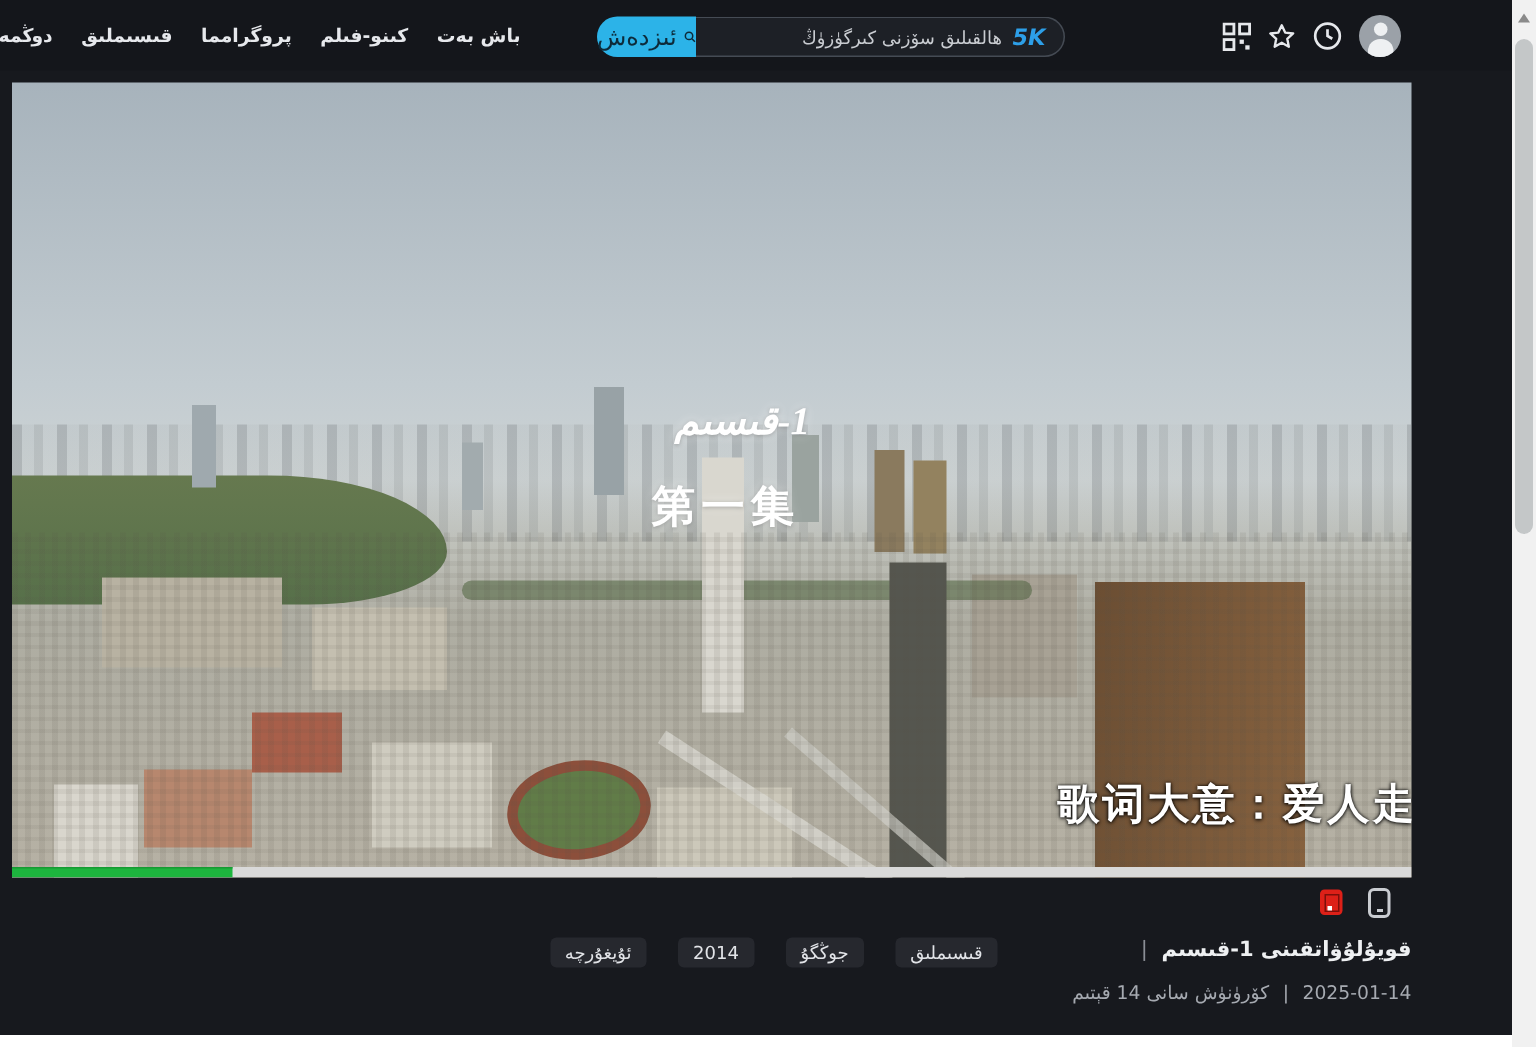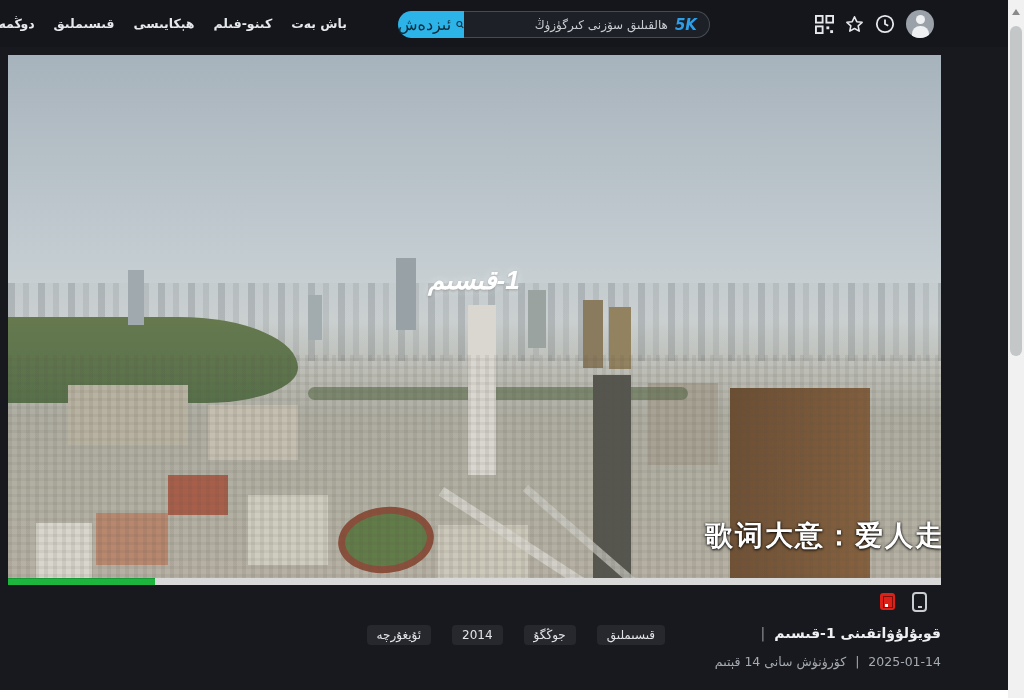--- a/index.html
+++ b/index.html
@@ -55,23 +55,23 @@
           background:linear-gradient(180deg,#66794f,#57704a); border-radius:0 45% 35% 0 / 0 65% 45% 0; }
   .treeline { position:absolute; left:300px; top:332px; width:380px; height:13px;
               background:#5c6f4d; opacity:.65; border-radius:7px; }
   .stadium { position:absolute; left:330px; top:452px; width:96px; height:66px; border-radius:50%;
              background:#5d7a44; border:7px solid #8a4a36; transform:rotate(-6deg); opacity:.95; }
   .road1 { position:absolute; left:436px; top:432px; width:300px; height:10px; background:#d8d7cf;
            transform:rotate(33deg); transform-origin:left top; opacity:.8; }
   .road2 { position:absolute; left:520px; top:430px; width:260px; height:8px; background:#cfcfc7;
            transform:rotate(41deg); transform-origin:left top; opacity:.7; }
 
-  .ep-uy { position:absolute; left:420px; top:210px; width:112px; text-align:left;
+  .ep-uy { position:absolute; left:420px; top:210px; width:112px; text-align:right;
            color:#ffffff; font-size:26px; font-weight:bold; font-style:italic;
-           font-family:Liberation Sans, sans-serif; direction:rtl;
+           font-family:Liberation Serif, serif; direction:rtl;
            text-shadow:0 0 8px rgba(255,255,255,.55), 0 1px 3px rgba(60,60,60,.4); }
   .ep-cn { position:absolute; left:418px; top:263px; width:116px; text-align:center;
            color:#ffffff; font-size:29px; font-weight:bold; letter-spacing:4px;
            text-shadow:0 0 8px rgba(255,255,255,.5), 0 1px 3px rgba(60,60,60,.4); }
   .subtitle { position:absolute; left:697px; top:462px; white-space:nowrap;
               color:#ffffff; font-size:28px; font-weight:bold; letter-spacing:2px;
               text-shadow:0 1px 3px rgba(0,0,0,.9), 0 0 2px rgba(0,0,0,.8); }
 
   .progress { position:absolute; left:0; right:0; bottom:0; height:7px; background:#d9d9d9; cursor:pointer; }
   .progress-fill { height:100%; background:#1db53e; border-top:1px solid #169a33; }
@@ -109,21 +109,21 @@
 </head>
 <body>
 
 <div class="page">
   <div class="app">
 
     <div class="navbar">
       <nav class="menu">
         <span class="menu-item">باش بەت</span>
         <span class="menu-item">كىنو-فىلم</span>
-        <span class="menu-item">ھېكايىسى</span>
+        <span class="menu-item">پروگرامما</span>
         <span class="menu-item">قىسىملىق</span>
         <span class="menu-item">دوڭمەن</span>
       </nav>
 
       <button class="search-btn">
         <span>ئىزدەش</span>
         <svg width="13" height="13" viewBox="0 0 14 14">
           <circle cx="6" cy="6" r="4.4" fill="none" stroke="#0d2b3a" stroke-width="1.8"></circle>
           <line x1="9.4" y1="9.4" x2="13" y2="13" stroke="#0d2b3a" stroke-width="1.8"></line>
         </svg>
@@ -179,20 +179,21 @@
         <div class="b" style="left:240px;top:440px;width:80px;height:70px;background:#cfccc0;"></div>
         <div class="b" style="left:430px;top:470px;width:90px;height:60px;background:#ccc8ba;"></div>
         <div class="stadium"></div>
         <div class="road1"></div>
         <div class="road2"></div>
         <div class="b win" style="left:722px;top:333px;width:140px;height:197px;background:linear-gradient(100deg,#6b4e33,#87623f);"></div>
         <div class="grain"></div>
       </div>
 
       <div class="ep-uy">1-قىسىم</div>
+      <div class="ep-cn">第一集</div>
       <div class="subtitle">歌词大意：爱人走过</div>
 
       <div class="progress">
         <div class="progress-fill" id="progress-fill" style="width: 15.75%;"></div>
       </div>
     </div>
 
     <div class="red-icon"></div>
     <div class="phone-icon"></div>
 

